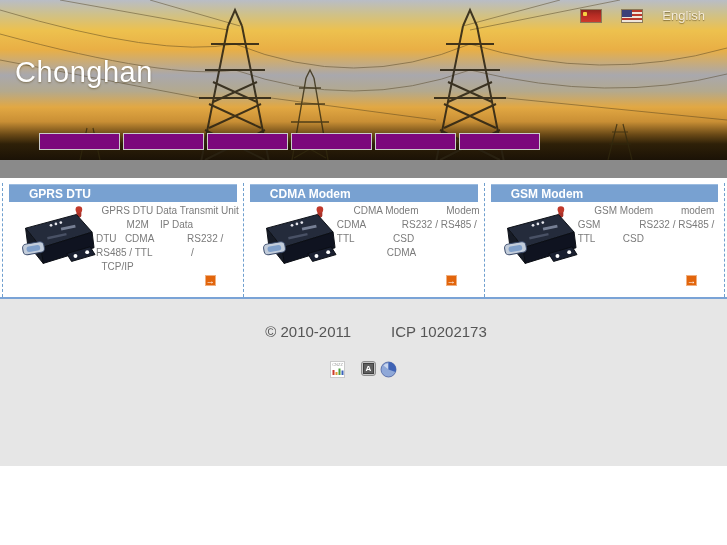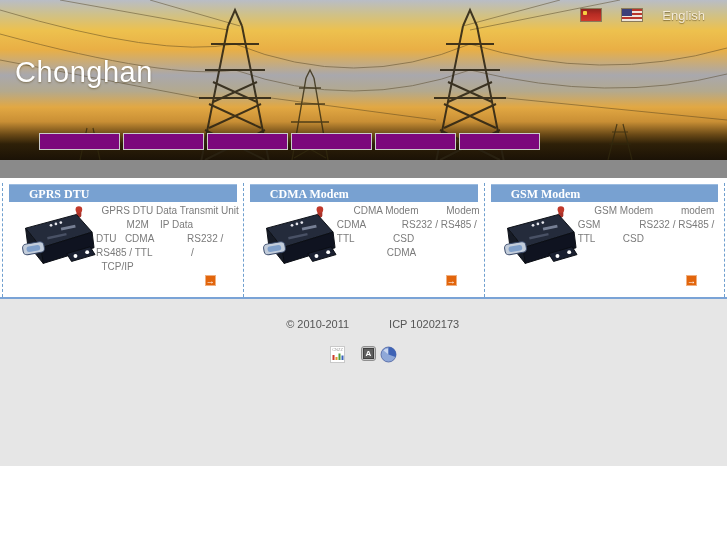--- a/index.html
+++ b/index.html
@@ -14,21 +14,21 @@
       #b9bdc6 0%, #cfc189 9%, #edc14e 19%, #e9af45 31%,
       #a9a8ad 47%, #b3a98e 57%, #e2a843 67%, #c98f35 76%,
       #6b4a17 84%, #2e2008 90%, #1b1206 100%);
   }
   .towers { position: absolute; left: 0; top: 0; width: 727px; height: 160px; }
   .logo {
     position: absolute; left: 15px; top: 56px;
     font-size: 29px; font-weight: normal; color: #ffffff;
     letter-spacing: 0.5px; text-shadow: 0 1px 2px rgba(80,60,10,.5);
   }
-  .lang { position: absolute; right: 22px; top: 8px; display: flex; gap: 19px; }
+  .lang { position: absolute; right: 22px; top: 8px; display: flex; align-items: center; gap: 19px; }
   .flag { position: relative; width: 22px; height: 14px; display: inline-block; border: 1px solid #8a7a5a; cursor: pointer; }
   .flag-cn { background: linear-gradient(180deg, #8f231d 0%, #b72c24 45%, #ce3a2d 100%); }
   .flag-cn .star { position: absolute; left: 2px; top: 2px; width: 4px; height: 4px; background: #f5d040; border-radius: 1px; }
   .flag-us { background: repeating-linear-gradient(180deg, #b8372c 0 2px, #efe6db 2px 4px); }
   .flag-us .canton { position: absolute; left: 0; top: 0; width: 10px; height: 7px; background: #3c4079; }
   .lang-label { color: #f3ead8; font-size: 13px; cursor: pointer; text-shadow: 0 1px 1px rgba(60,40,0,.5); }
 
   .navrow { position: absolute; left: 39px; top: 133px; display: flex; gap: 3px; }
   .nav-btn {
     display: block; width: 81px; height: 17px;
@@ -38,38 +38,38 @@
   
   .graybar { height: 18px; background: #8a8a8a; margin-bottom: 5px; }
 
   
   .panels { display: flex; height: 114px; margin: 0 2px; }
   .panel { flex: 1; position: relative; border-left: 1px dashed #6f9fce; background: #ffffff; }
   .panel:last-child { border-right: 1px dashed #6f9fce; }
   .panel-head {
     margin: 1px 6px 0 6px; height: 18px; line-height: 18px;
     background: #78a1d1; border-top: 1px solid #9cbce0;
-    color: #ffffff; font-size: 12px; font-weight: bold; padding-left: 20px; font-family: Liberation Serif, serif;
+    color: #ffffff; font-size: 12px; font-weight: bold; padding-left: 20px;
   }
   .panel-body { display: flex; }
   .product-img { width: 88px; height: 70px; flex: none; margin-left: 5px; cursor: pointer; }
   .desc {
     flex: 1; padding-top: 2px; padding-right: 4px; overflow: hidden;
     font-size: 10px; line-height: 14px; color: #7b7b7b; white-space: pre;
   }
   .more-arrow {
     position: absolute; right: 27px; bottom: 11px;
     width: 11px; height: 11px; background: #e2650c; border: 1px solid #f0b080;
     color: #ffffff; font-size: 9px; line-height: 10px; text-align: center; cursor: pointer;
   }
   .blue-line { height: 2px; background: #7aa3d6; }
 
   
   .footer { height: 167px; background: #e6e6e6; text-align: center; padding-top: 7px; }
-  .copy-line { font-size: 11px; color: #555555; white-space: pre; }
+  .copy-line { font-size: 15px; color: #555555; white-space: pre; }
   .copy-line .gap { display: inline-block; width: 40px; }
   .badges { margin-top: 4px; display: flex; justify-content: center; align-items: flex-start; }
   .badge-cnzz { width: 15px; height: 17px; margin-right: 16px; cursor: pointer; }
   .badge-a {
     width: 15px; height: 15px; margin-right: 4px; background: #c6c6c6;
     border: 1px solid #8f8f8f; border-radius: 3px; cursor: pointer;
     display: flex; align-items: center; justify-content: center;
   }
   .badge-a .inner {
     width: 11px; height: 11px; background: #5f5f5f; border: 1px solid #3f3f3f;

